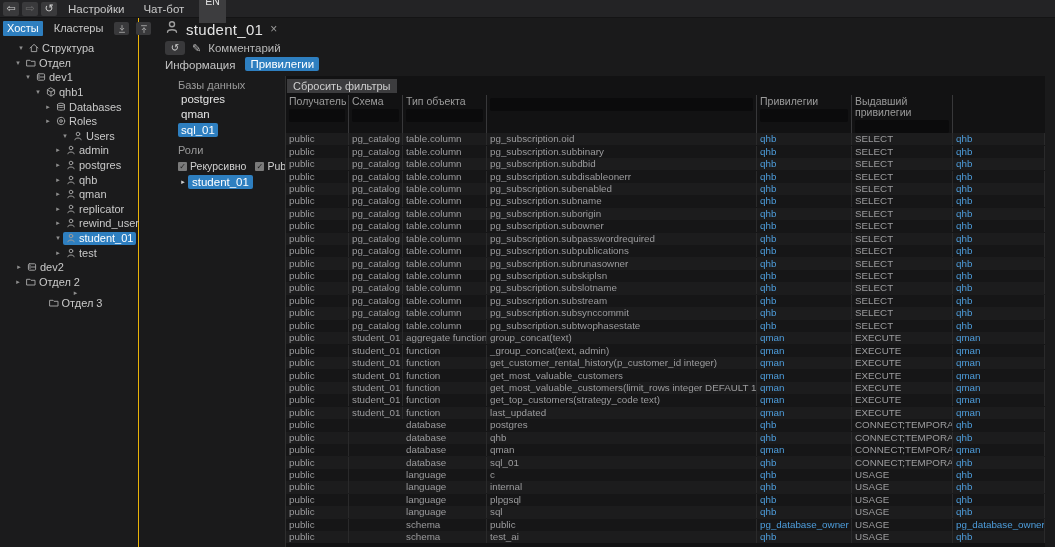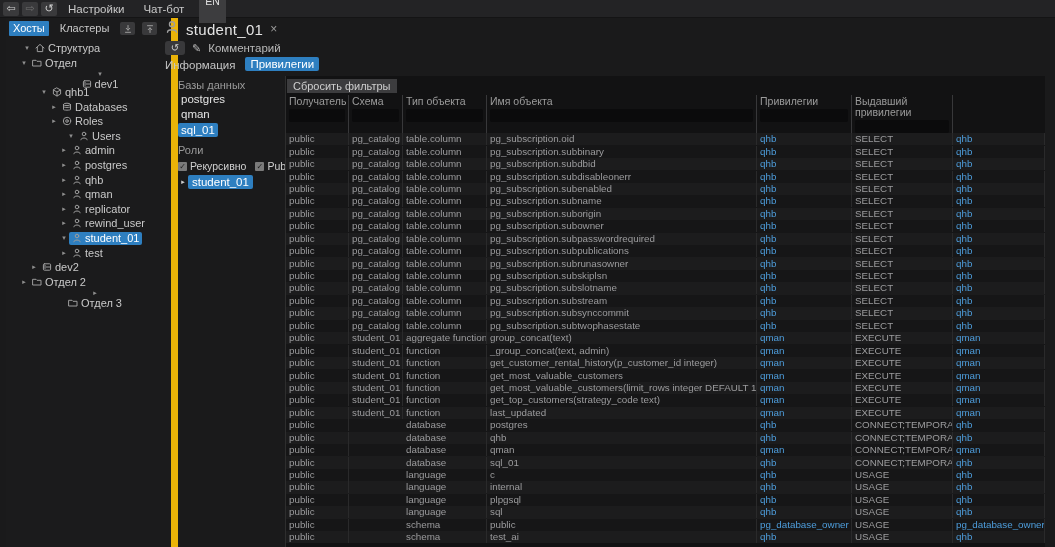--- a/index.html
+++ b/index.html
@@ -13,22 +13,22 @@
   .topbar { position:absolute; left:0; top:0; width:1055px; height:18px;
     background:#232325; border-bottom:1px solid #141415;
     display:flex; align-items:center; padding-left:3px; gap:3px; }
   .nbtn { width:16px; height:14px; background:#3a3a3c; border-radius:2px;
     color:#d3d3d3; font-size:11px; line-height:13px; text-align:center; flex:none; }
   .nbtn.dim { color:#6f6f6f; }
   .menu-item { font-size:11.5px; color:#c9c9c9; padding:0 8px; }
   .lang-chip { background:#3d3d3f; color:#e0e0e0; font-size:10.5px;
     height:29px; line-height:15px; padding:0 6px; margin-left:4px; }
   
-  .sidebar { position:absolute; left:6px; top:18px; width:172px; bottom:0;
-    background:#1b1b1c; border-right:7px solid #eab308; }
+  .sidebar { position:absolute; left:0; top:18px; width:139px; bottom:0;
+    background:#1b1b1c; border-right:1px solid #eab308; }
   .side-tabs { display:flex; align-items:center; gap:7px; padding:3px 5px 2px 3px; }
   .side-tab { font-size:11px; color:#c9c9c9; padding:0 4px; height:15px; line-height:15px; }
   .side-tab.active { background:#2e7fc0; color:#ffffff; border-radius:1px; }
   .tree-btn { width:15px; height:13px; background:#39393b; border-radius:2px;
     display:flex; align-items:center; justify-content:center; flex:none; }
   .tree-btn:first-of-type { margin-left:auto; }
   .tree { margin-top:3px; font-size:11px; }
   .titem { height:14.6px; display:flex; align-items:center; white-space:nowrap; }
   .arrow { width:10px; flex:none; font-size:7px; color:#8f8f8f; text-align:center; }
   .chip { display:flex; align-items:center; gap:3px; padding:0 3px; border-radius:2px; height:13px; }
@@ -125,21 +125,21 @@
     <span class="arrow">▾</span>
     <span class="chip">
       <span class="ticon">
             <svg viewBox="0 0 10 10">
               <path class="s" d="M1 2.3 H4 L5 3.3 H9 V8 H1 Z"></path>
             </svg>
           </span>
       <span class="tlabel">Отдел</span>
     </span>
   </div>
-      <div class="titem" style="padding-left: 23px; flex-direction: column;">
+      <div class="titem" style="padding-left: 23px;">
     <span class="arrow">▾</span>
     <span class="chip">
       <span class="ticon">
             <svg viewBox="0 0 10 10">
               <rect class="s" x="1.4" y="1.8" width="7.2" height="6.4" rx="1"></rect>
               <path class="s" d="M1.4 5 H8.6"></path>
               <circle cx="3" cy="3.4" r=".6" fill="#9d9d9d"></circle>
               <circle cx="3" cy="6.6" r=".6" fill="#9d9d9d"></circle>
             </svg>
           </span>
@@ -282,21 +282,21 @@
     <span class="chip">
       <span class="ticon">
             <svg viewBox="0 0 10 10">
               <circle class="s" cx="5" cy="3" r="1.8"></circle>
               <path class="s" d="M1.8 8.8 C1.8 6.3 8.2 6.3 8.2 8.8"></path>
             </svg>
           </span>
       <span class="tlabel">test</span>
     </span>
   </div>
-      <div class="titem" style="padding-left: 23px;">
+      <div class="titem" style="padding-left: 14px;">
     <span class="arrow">▸</span>
     <span class="chip">
       <span class="ticon">
             <svg viewBox="0 0 10 10">
               <rect class="s" x="1.4" y="1.8" width="7.2" height="6.4" rx="1"></rect>
               <path class="s" d="M1.4 5 H8.6"></path>
               <circle cx="3" cy="3.4" r=".6" fill="#9d9d9d"></circle>
               <circle cx="3" cy="6.6" r=".6" fill="#9d9d9d"></circle>
             </svg>
           </span>
@@ -379,21 +379,20 @@
   </div>
       <div class="th">
     <span class="th-label">Схема</span>
     <input type="text" style="">
   </div>
       <div class="th">
     <span class="th-label">Тип объекта</span>
     <input type="text" style="">
   </div>
       <div class="th">
-    <span class="th-label">Имя объекта</span>
     <input type="text" style="">
   </div>
       <div class="th">
     <span class="th-label">Привилегии</span>
     <input type="text" style="">
   </div>
       <div class="th">
     <span class="th-label">Выдавший привилегии</span>
     <input type="text" style="">
   </div>

